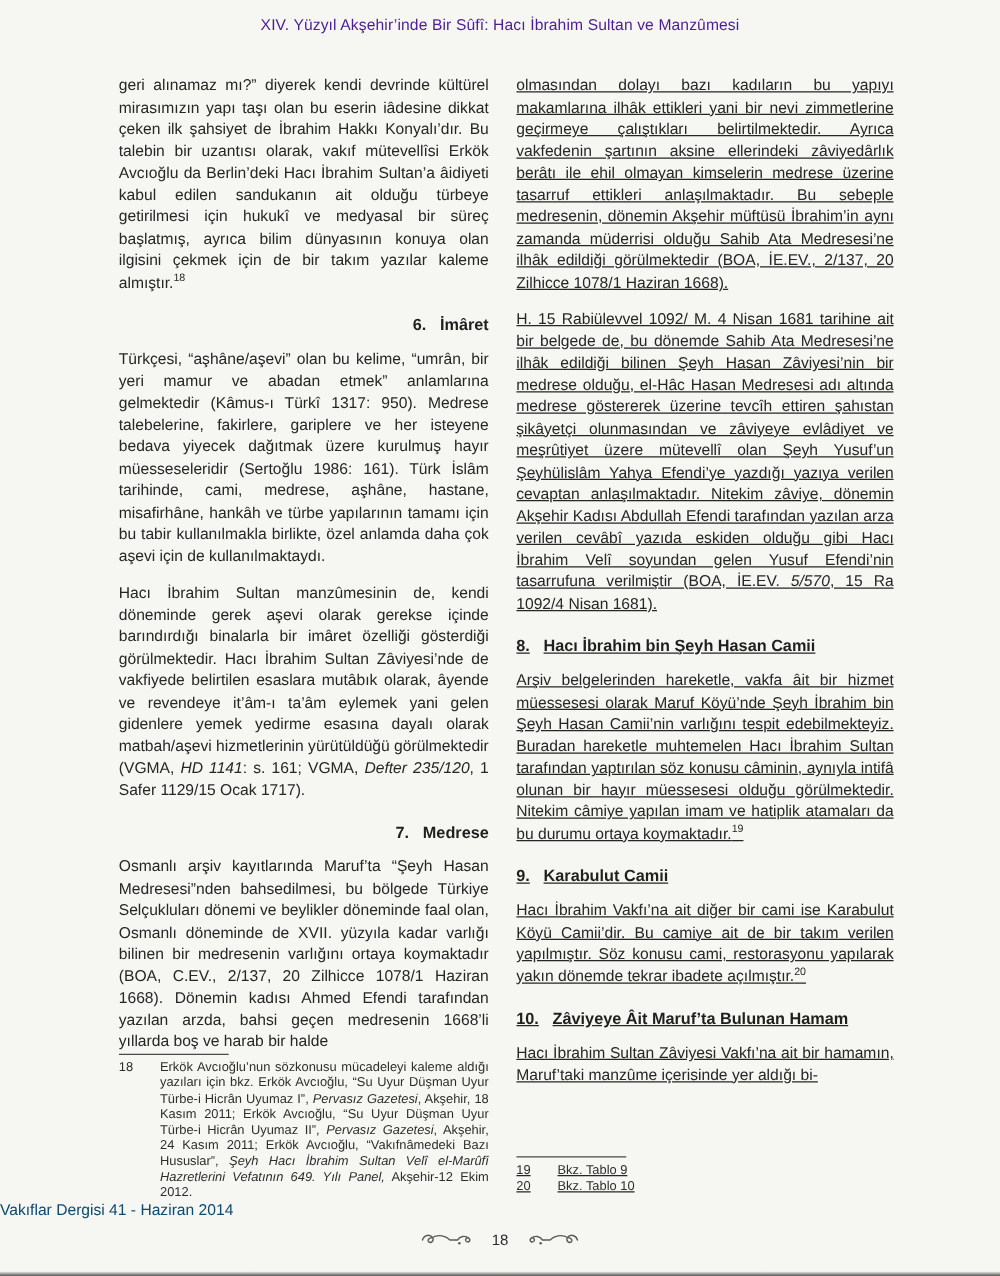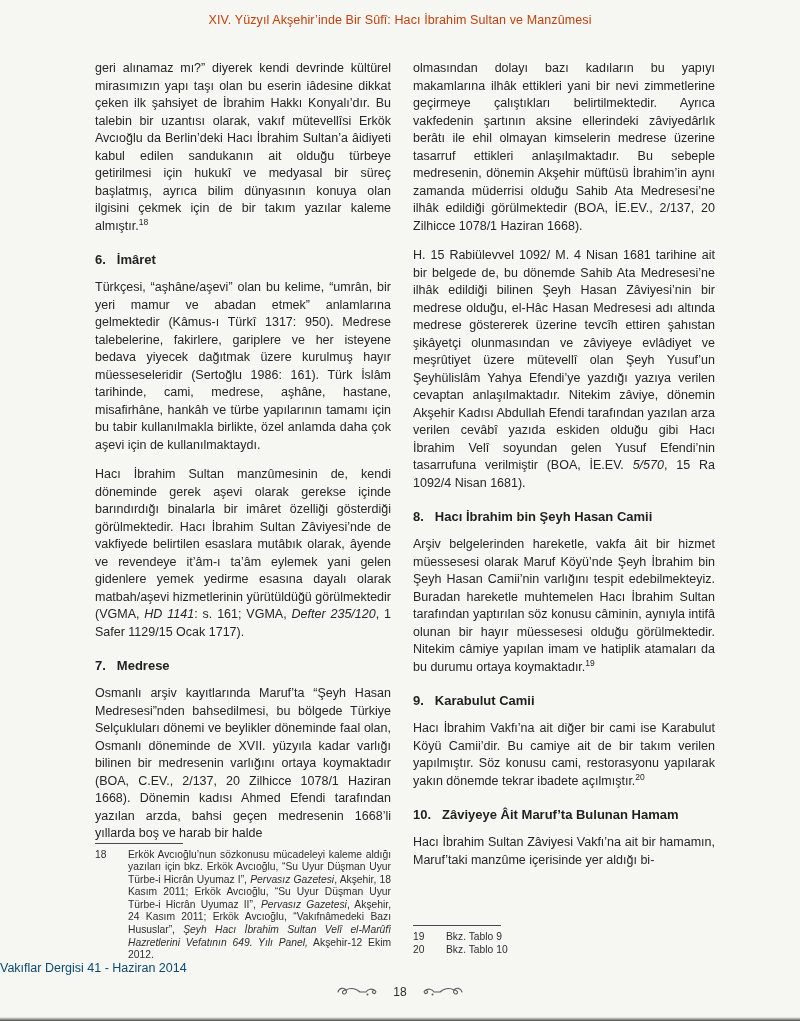--- a/index.html
+++ b/index.html
@@ -10,34 +10,34 @@
     background:#f6f6f3;
     font-family:"Liberation Sans",sans-serif;
     color:#262626;
     overflow:hidden;
   }
   .running-header{
     padding-top:13px;
     text-align:center;
     font-size:12.5px;
     letter-spacing:.1px;
-    color:#c2410c;
+    color:#4c1d95;
   }
   .columns{
     position:absolute;
     top:60px;left:95px;
     width:620px;height:898px;
     display:flex;gap:22px;
   }
   .col{
     display:flex;flex-direction:column;
     overflow:hidden;
   }
-  .col-left{width:296px;}
-  .col-right{width:302px;}
+  .col-left{width:296px;align-items:flex-end;}
+  .col-right{width:302px;text-decoration:underline;}
   .body-p{
     margin:0 0 12px 0;
     font-size:12.5px;
     line-height:17.5px;
     text-align:justify;
     text-justify:inter-word;
   }
   .body-p sup{font-size:8.5px;line-height:0;vertical-align:super;}
   .sec-h{
     display:flex;

